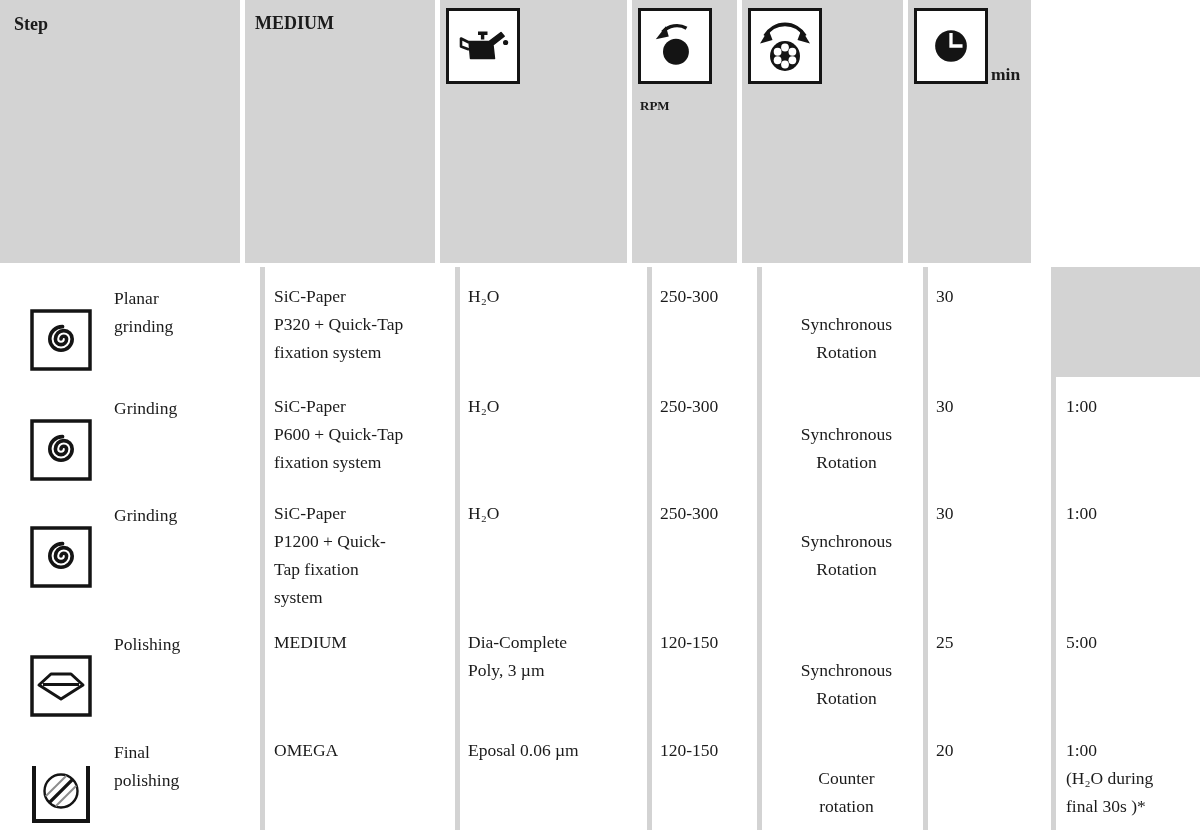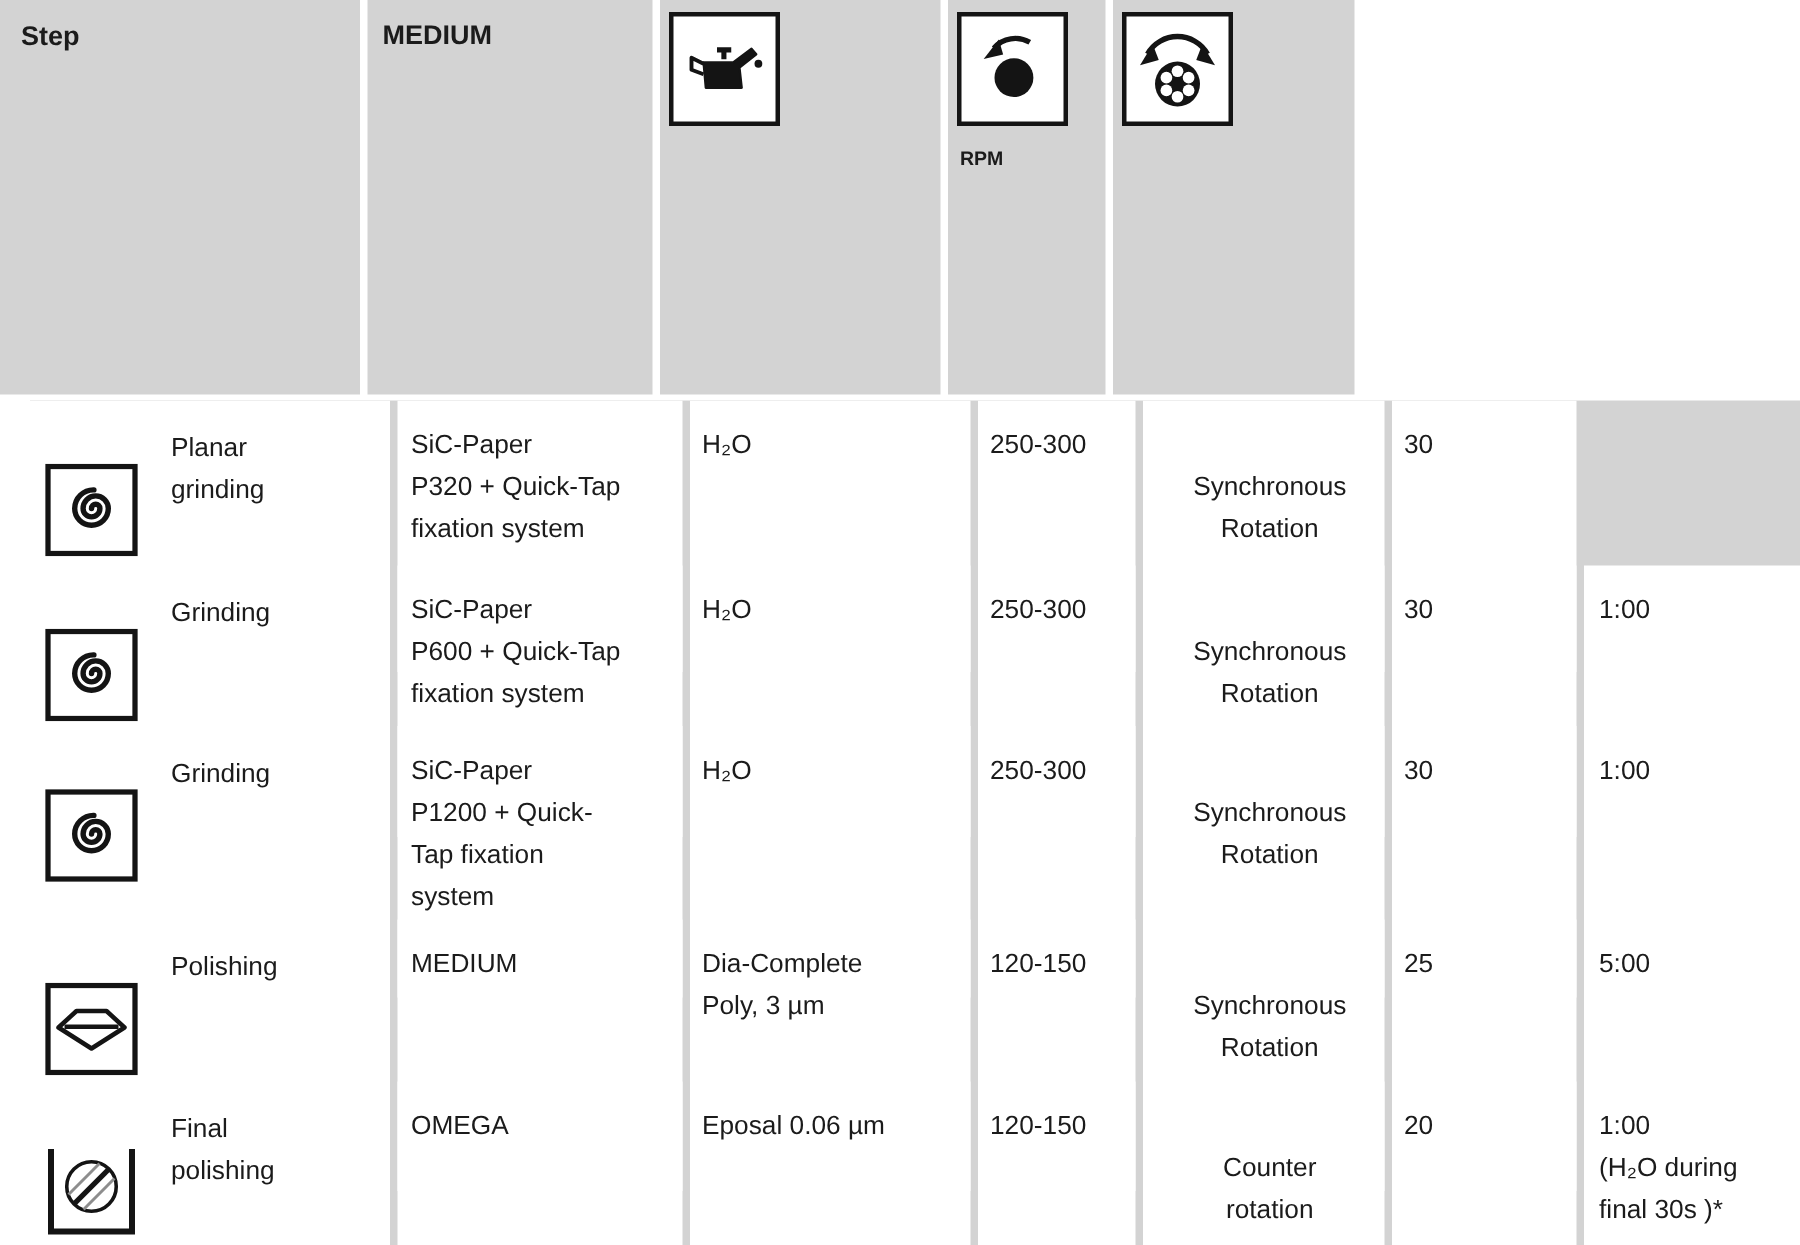--- a/index.html
+++ b/index.html
@@ -8,20 +8,21 @@
     font-family: "Liberation Sans", "DejaVu Sans", sans-serif;
     color: #1b1b1b;
     background: #ffffff;
     overflow: hidden;
   }
   .table { width:1200px; height:830px; background:#fff; }
   .cols {
     display: grid;
     grid-template-columns: 240px 190px 187px 105px 161px 123px 164px;
     column-gap: 5px;
+    font-family: Liberation Serif, serif;
   }
   
   .header-row { height: 263px; background: #ffffff; }
   .header-cell { background: #d3d3d3; font-weight: bold; font-size: 18px; }
   .h-step  { padding: 14px 0 0 14px; }
   .h-medium{ padding: 13px 0 3px 10px; }
   .iconbox {
     width: 74px; height: 76px;
     background: #fff;
     border: 3px solid #141414;
@@ -130,20 +131,28 @@
       </div>
       <div class="h-sub-label">RPM</div>
     </div>
     <div class="header-cell">
       <div class="iconbox">
         <svg width="56" height="54" viewBox="0 0 56 54">
             <use href="#icon-wheel"></use>
           </svg>
       </div>
     </div>
+    <div class="header-cell h-time">
+      <div class="iconbox">
+        <svg width="50" height="50" viewBox="0 0 52 52">
+            <use href="#icon-clock"></use>
+          </svg>
+      </div>
+      <div class="min-label">min</div>
+    </div>
   </div>
 
   <div class="body-rows">
 
     <div class="row cols" style="height:104px">
       <div class="cell cell-step">
         <div class="step-iconwrap">
           <svg width="62" height="62" viewBox="0 0 62 62">
               <use href="#icon-spiral"></use>
             </svg>

